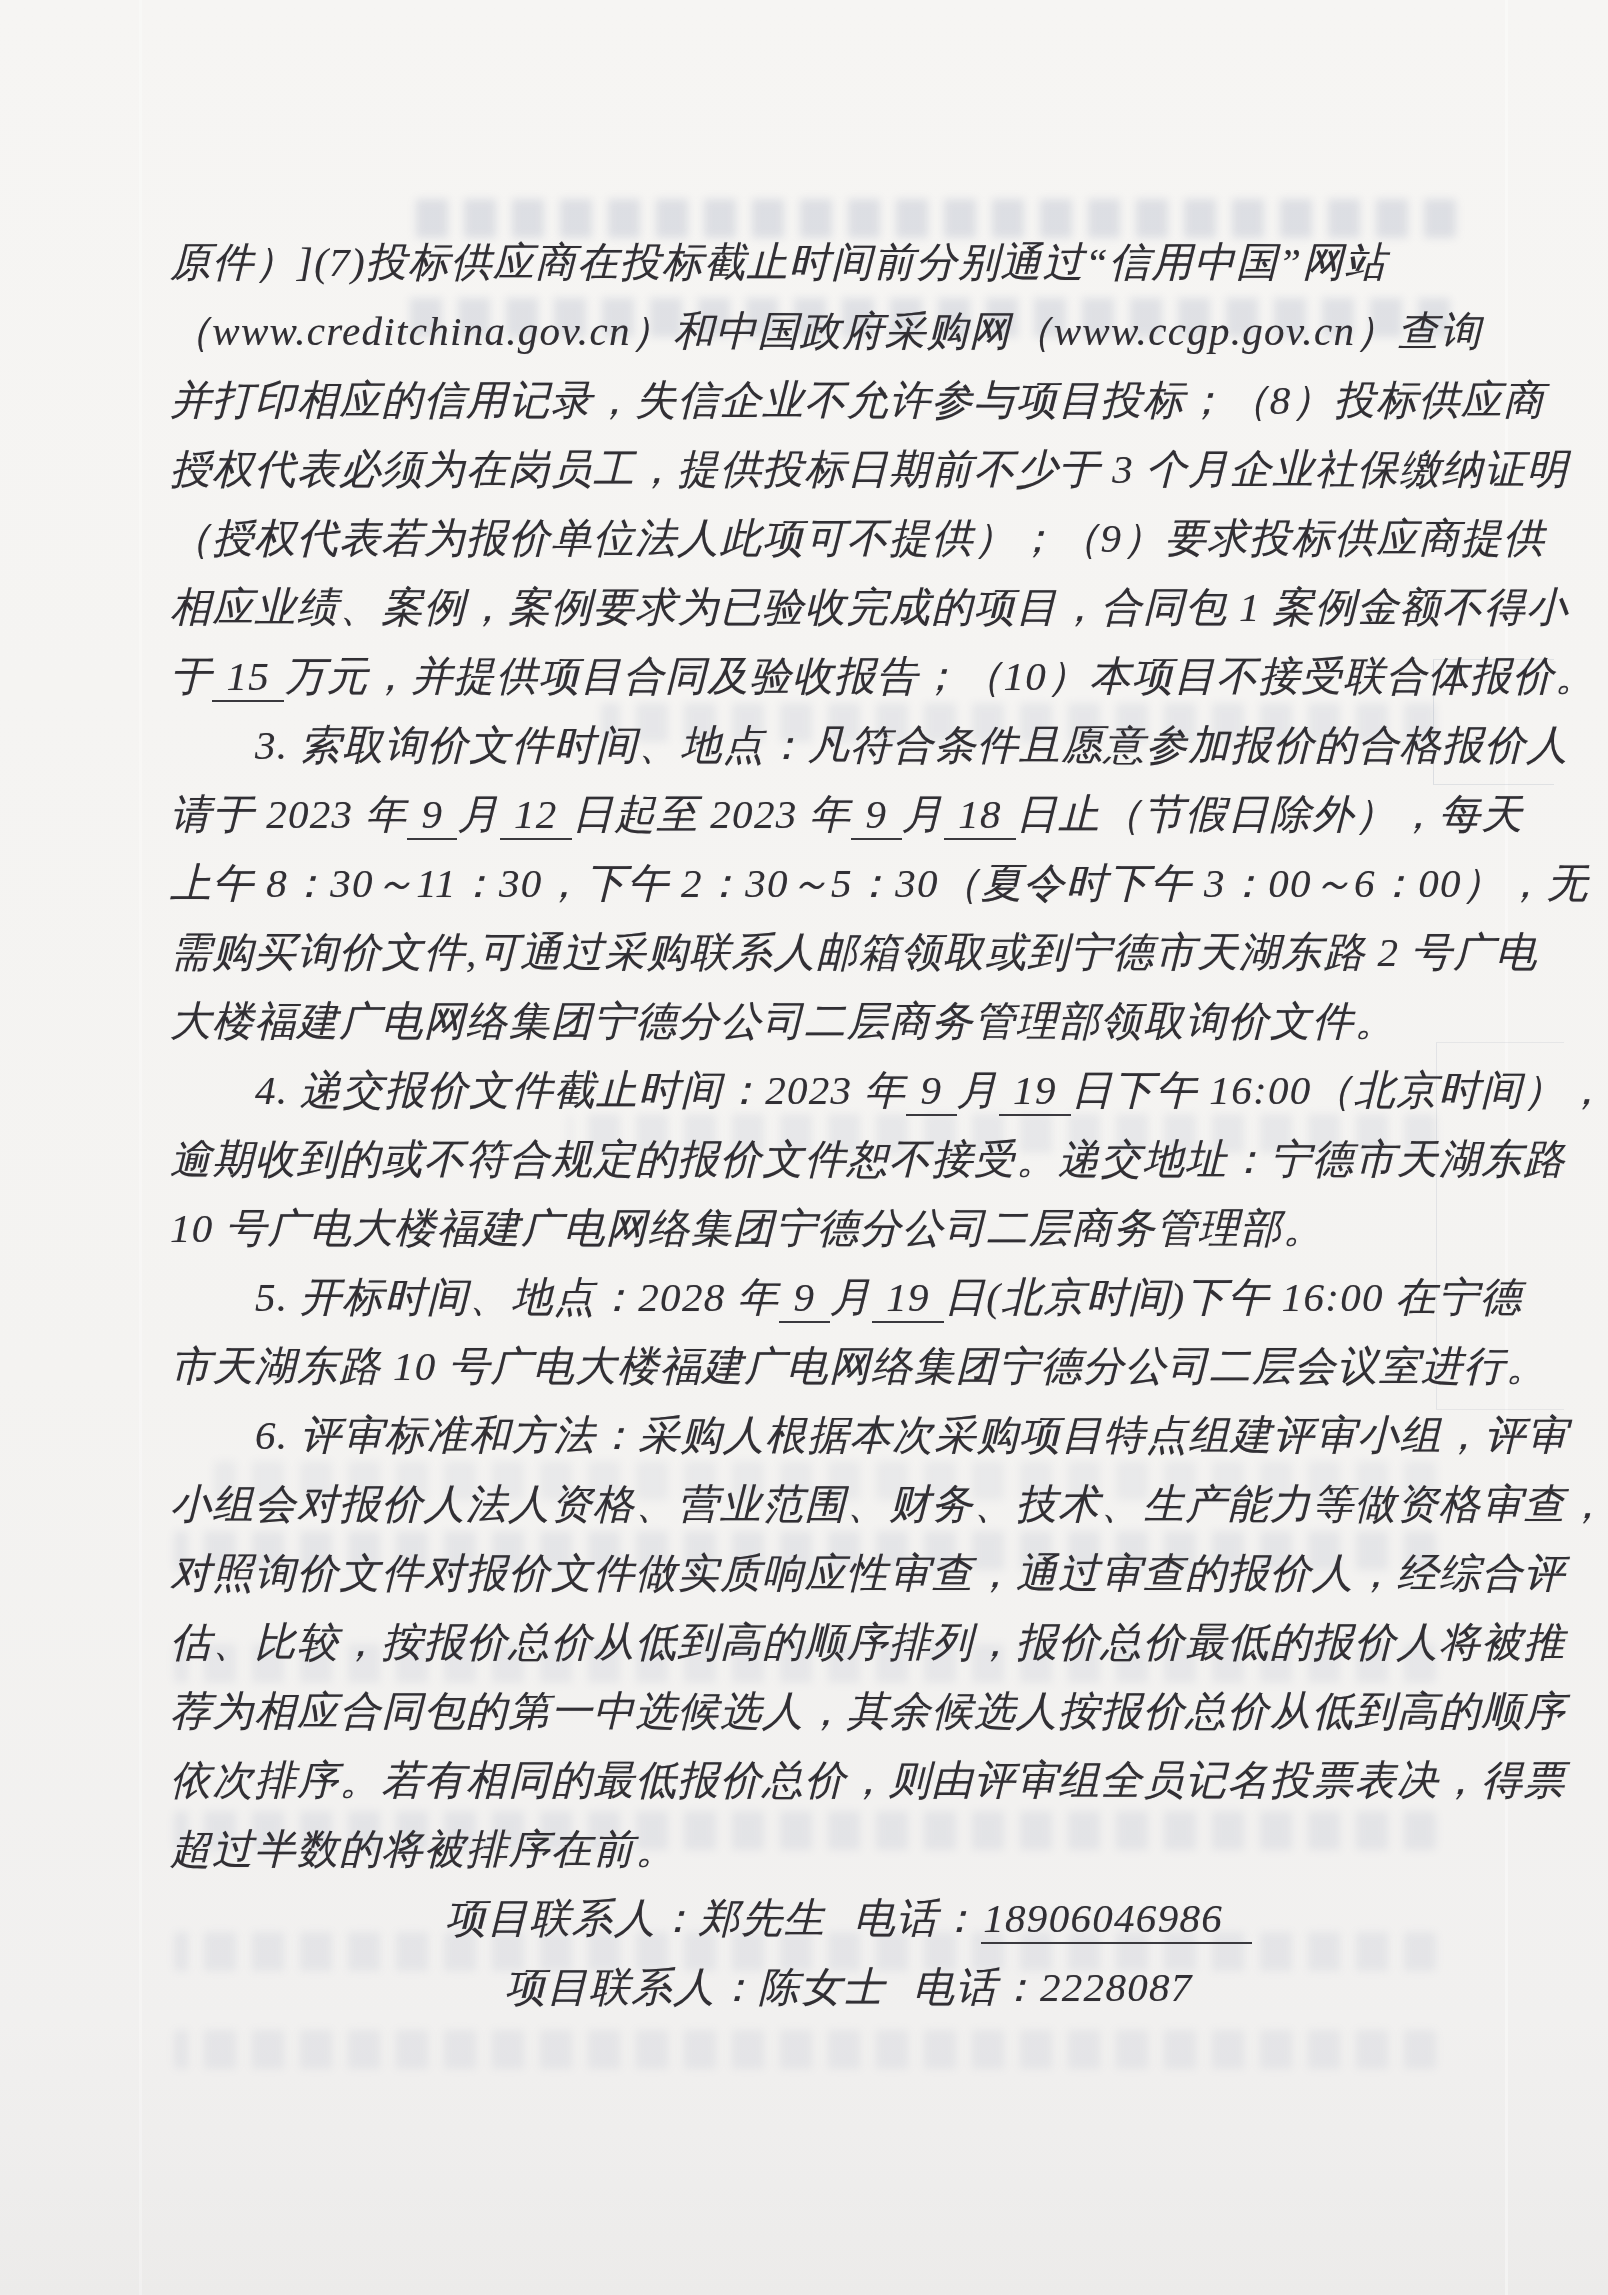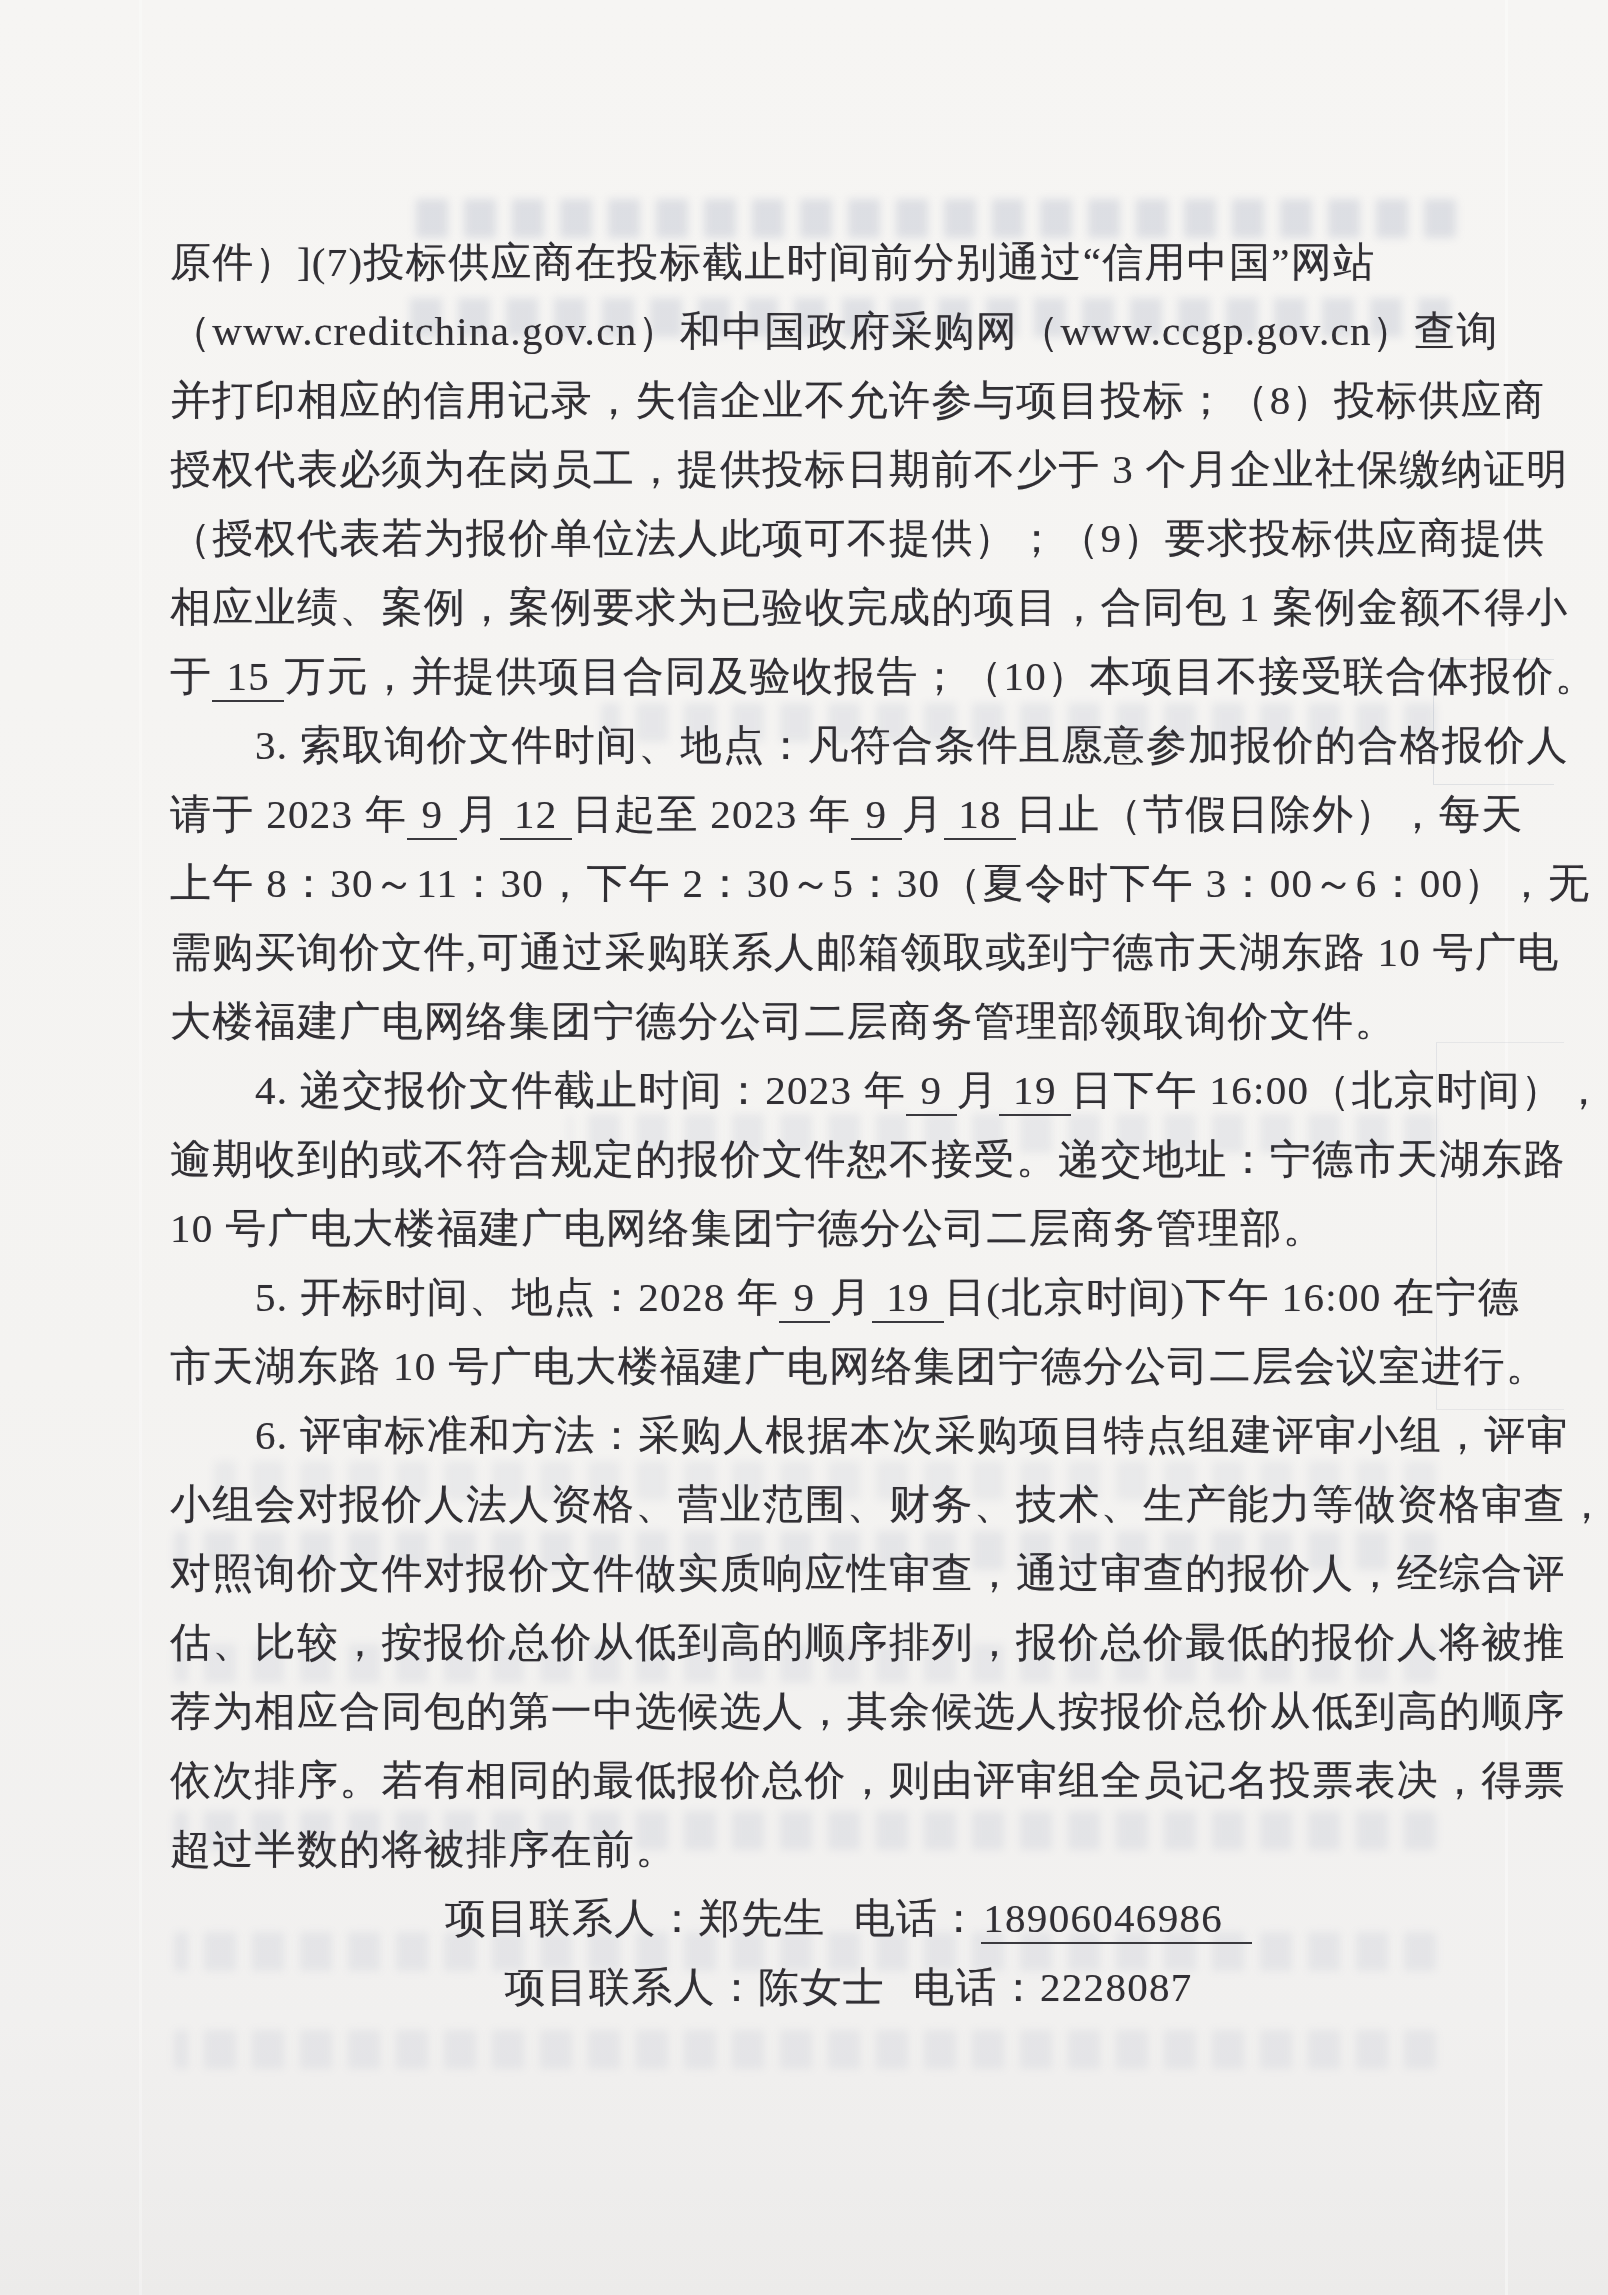--- a/index.html
+++ b/index.html
@@ -2,20 +2,21 @@
 <html style="font-size:10.7px"><head>
 <meta charset="utf-8">
 <style>
   html,body{margin:0;padding:0;background:#e8e7e6;}
   .page{
     position:relative;
     width:1609px;height:2295px;
     background:linear-gradient(180deg,#f6f5f3 0%,#f4f3f1 60%,#f1f0ef 88%,#ecebea 100%);
     overflow:hidden;
     font-family:"Liberation Serif","DejaVu Serif",serif;
+    font-style:italic;
   }
   
   .streak{position:absolute;top:0;bottom:0;background:rgba(255,255,255,.55);}
   .streak.s1{left:139px;width:2.7px;opacity:.5;}
   .streak.s2{left:1505px;width:3.3px;opacity:.7;}
 
   
   .ghost{
     position:absolute;height:39px;border-radius:4px;
     background:repeating-linear-gradient(90deg,rgba(124,136,168,.40) 0 32px,rgba(124,136,168,0) 32px 48px);
@@ -86,21 +87,21 @@
       <div class="line"><span class="seg">原件）](7)投标供应商在投标截止时间前分别通过“信用中国”网站</span></div>
       <div class="line"><span class="seg">（www.creditchina.gov.cn）和中国政府采购网（www.ccgp.gov.cn）查询</span></div>
       <div class="line"><span class="seg">并打印相应的信用记录，失信企业不允许参与项目投标；（8）投标供应商</span></div>
       <div class="line"><span class="seg">授权代表必须为在岗员工，提供投标日期前不少于 3 个月企业社保缴纳证明</span></div>
       <div class="line"><span class="seg">（授权代表若为报价单位法人此项可不提供）；（9）要求投标供应商提供</span></div>
       <div class="line"><span class="seg">相应业绩、案例，案例要求为已验收完成的项目，合同包 1 案例金额不得小</span></div>
       <div class="line"><span class="seg">于</span><span class="seg u"> 15 </span><span class="seg">万元，并提供项目合同及验收报告；（10）本项目不接受联合体报价。</span></div>
       <div class="line indent"><span class="seg">3. 索取询价文件时间、地点：凡符合条件且愿意参加报价的合格报价人</span></div>
       <div class="line"><span class="seg">请于 2023 年</span><span class="seg u"> 9 </span><span class="seg">月</span><span class="seg u"> 12 </span><span class="seg">日起至 2023 年</span><span class="seg u"> 9 </span><span class="seg">月</span><span class="seg u"> 18 </span><span class="seg">日止（节假日除外），每天</span></div>
       <div class="line"><span class="seg">上午 8：30～11：30，下午 2：30～5：30（夏令时下午 3：00～6：00），无</span></div>
-      <div class="line"><span class="seg">需购买询价文件,可通过采购联系人邮箱领取或到宁德市天湖东路 10 号广电</span></div>
+      <div class="line"><span class="seg">需购买询价文件,可通过采购联系人邮箱领取或到宁德市天湖东路 2 号广电</span></div>
       <div class="line"><span class="seg">大楼福建广电网络集团宁德分公司二层商务管理部领取询价文件。</span></div>
       <div class="line indent"><span class="seg">4. 递交报价文件截止时间：2023 年</span><span class="seg u"> 9 </span><span class="seg">月</span><span class="seg u"> 19 </span><span class="seg">日下午 16:00（北京时间），</span></div>
       <div class="line"><span class="seg">逾期收到的或不符合规定的报价文件恕不接受。递交地址：宁德市天湖东路</span></div>
       <div class="line"><span class="seg">10 号广电大楼福建广电网络集团宁德分公司二层商务管理部。</span></div>
       <div class="line indent"><span class="seg">5. 开标时间、地点：2028 年</span><span class="seg u"> 9 </span><span class="seg">月</span><span class="seg u"> 19 </span><span class="seg">日(北京时间)下午 16:00 在宁德</span></div>
       <div class="line"><span class="seg">市天湖东路 10 号广电大楼福建广电网络集团宁德分公司二层会议室进行。</span></div>
       <div class="line indent"><span class="seg">6. 评审标准和方法：采购人根据本次采购项目特点组建评审小组，评审</span></div>
       <div class="line"><span class="seg">小组会对报价人法人资格、营业范围、财务、技术、生产能力等做资格审查，</span></div>
       <div class="line"><span class="seg">对照询价文件对报价文件做实质响应性审查，通过审查的报价人，经综合评</span></div>
       <div class="line"><span class="seg">估、比较，按报价总价从低到高的顺序排列，报价总价最低的报价人将被推</span></div>

